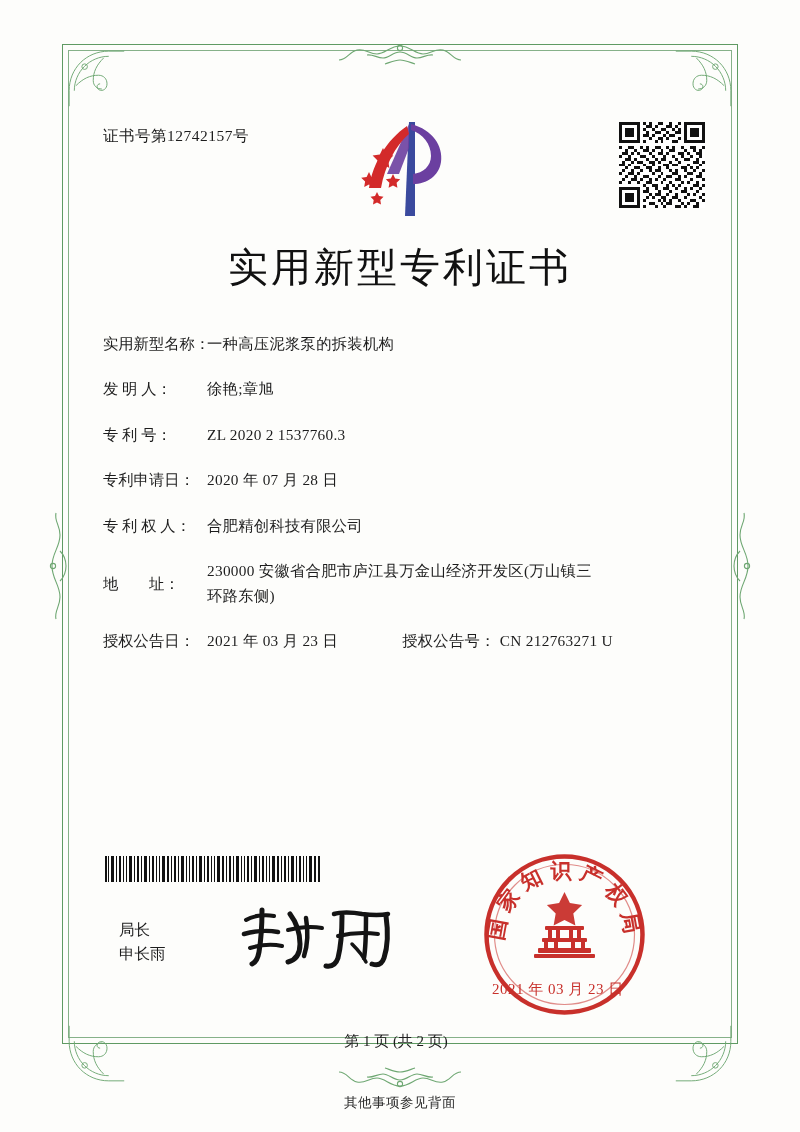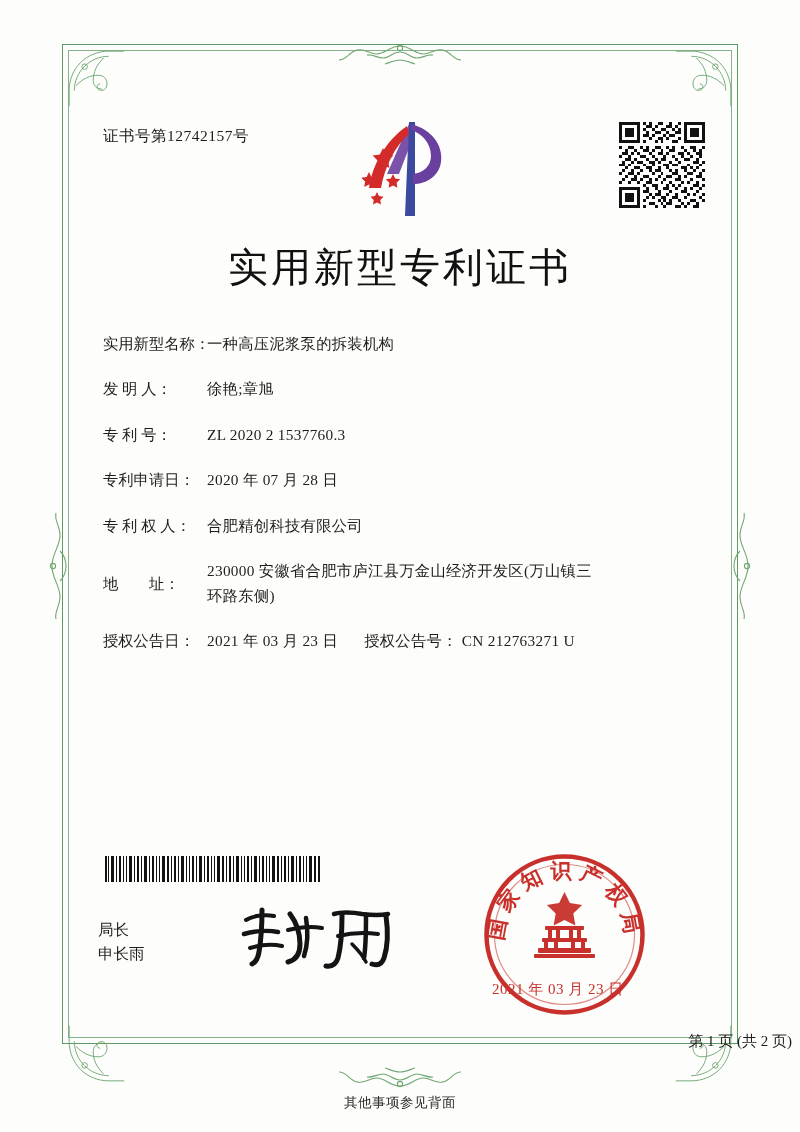--- a/index.html
+++ b/index.html
@@ -144,21 +144,21 @@
   .field-value {
     flex: 1;
     color: #1d1d1d;
     letter-spacing: 0.3px;
   }
   .field-value .line2 {
     display: block;
   }
   .field-row.dual { margin-bottom: 16px; }
   .dual-second-label {
-    margin-left: 22px;
+    margin-left: 60px;
     white-space: pre;
   }
 
   
   .paragraphs {
     position: absolute;
     left: 103px;
     top: 652px;
     width: 596px;
     font-size: 14.6px;
@@ -176,21 +176,21 @@
     position: absolute;
     left: 105px;
     top: 856px;
     width: 216px;
     height: 26px;
   }
 
   
   .sig-label {
     position: absolute;
-    left: 98px;
+    left: 119px;
     top: 918px;
     font-size: 15.5px;
     line-height: 1.55;
     color: #1d1d1d;
   }
   .signature {
     position: absolute;
     left: 230px;
     top: 900px;
     width: 190px;
@@ -214,21 +214,21 @@
     letter-spacing: 0.5px;
     font-family: "Liberation Serif", serif;
   }
 
   
   .page-no {
     position: absolute;
     left: 0;
     right: 8px;
     top: 1032px;
-    text-align: right;
+    text-align: center;
     font-size: 15px;
     color: #1d1d1d;
   }
   .footnote {
     position: absolute;
     left: 0;
     right: 0;
     top: 1094px;
     text-align: center;
     font-size: 13.5px;

